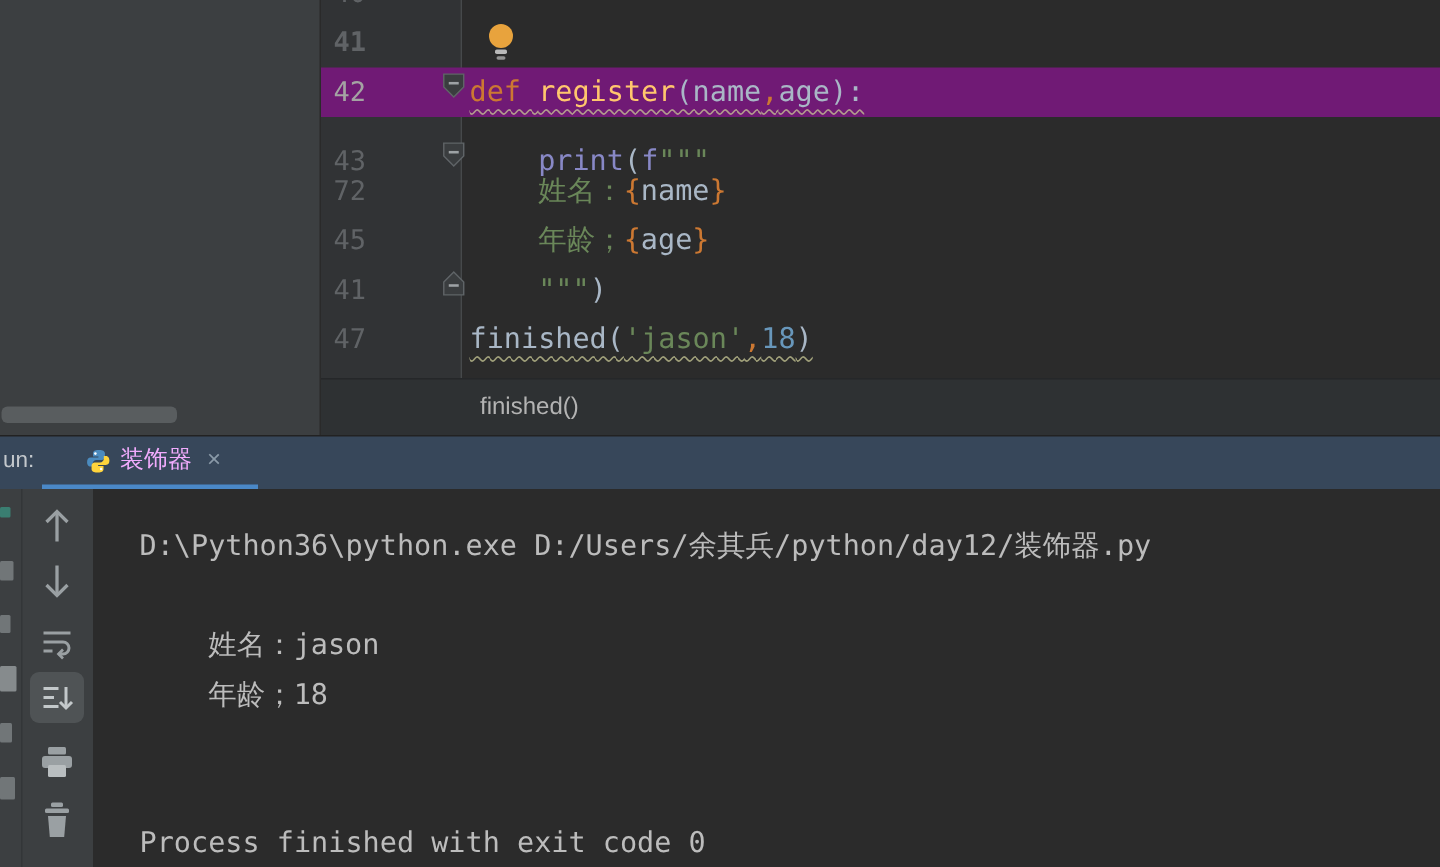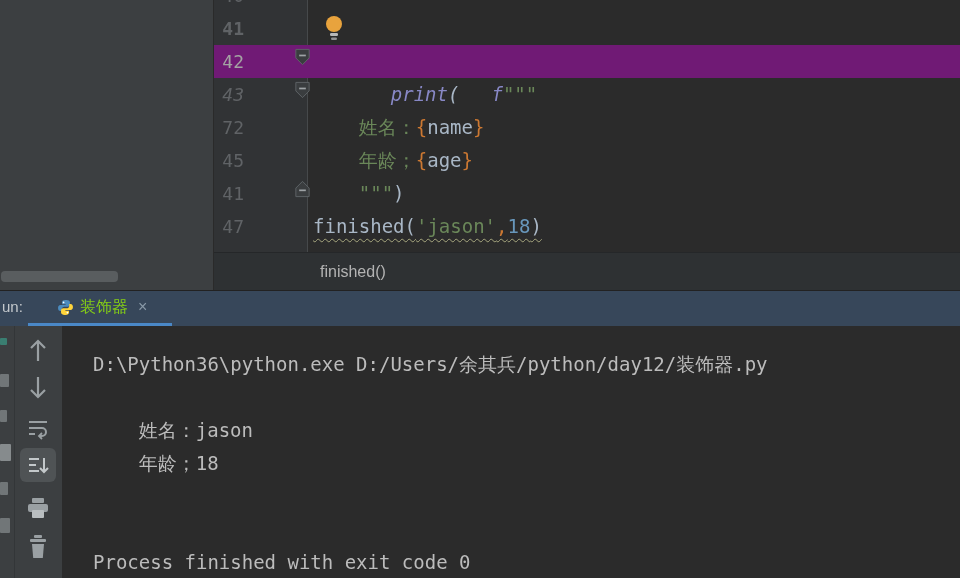--- a/index.html
+++ b/index.html
@@ -18,36 +18,36 @@
   .code-row{position:absolute;left:0;right:0;height:33px;}
   .code-row.hl{background:#701a75;}
   .lnum{position:absolute;left:0;top:0;width:30px;height:33px;line-height:33px;text-align:right;
         font-family:"DejaVu Sans Mono",monospace;font-size:18px;color:#606366;}
   .code-row.hl .lnum{color:#a4a3a3;}
   .code{position:absolute;left:99px;top:0;height:33px;line-height:33px;white-space:pre;
         font-family:"DejaVu Sans Mono",monospace;font-size:19px;color:#a9b7c6;}
   .wavy{text-decoration-line:underline;text-decoration-style:wavy;
         text-decoration-color:rgba(200,200,150,.75);text-decoration-thickness:1px;text-underline-offset:5px;}
   .tk-kw{color:#cc7832;} .tk-fn{color:#ffc66d;} .tk-txt{color:#a9b7c6;}
-  .tk-str{color:#6a8759;} .tk-num{color:#6897bb;} .tk-builtin{color:#8888c6;margin-left:32px;}
+  .tk-str{color:#6a8759;} .tk-num{color:#6897bb;} .tk-builtin{color:#8888c6;}
   .fold{position:absolute;left:79px;}
   .bulb{position:absolute;left:110px;top:2px;}
 
   .breadcrumb-bar{position:absolute;left:0;top:252px;right:0;height:38px;background:#2e3133;
                   border-top:1px solid #252729;}
   .breadcrumb-fn{position:absolute;left:106px;top:0;height:38px;line-height:38px;
                  color:#b3b3b3;font-size:16px;}
 
   
   .run-header{position:absolute;left:0;top:290px;right:0;height:36px;background:#37475a;
               border-top:1px solid #222;}
   .run-label{position:absolute;left:2px;top:0;height:32px;line-height:32px;color:#c3c8cc;font-size:15px;}
   .run-tab{position:absolute;left:28px;top:0;height:32px;width:144px;}
   .run-tab .pyicon{position:absolute;left:29px;top:8px;}
-  .tab-label{position:absolute;left:52px;top:0;height:35px;line-height:32px;color:#84cc16;font-size:16px;}
+  .tab-label{position:absolute;left:52px;top:0;height:35px;line-height:32px;color:#f0abfc;font-size:16px;}
   .tab-close{position:absolute;left:110px;top:0;height:32px;line-height:32px;color:#8a9aa8;font-size:16px;}
   .tab-underline{position:absolute;left:28px;bottom:0;width:144px;height:4px;background:#4a88c7;}
 
   
   .console{position:absolute;left:0;top:326px;right:0;bottom:0;background:#2b2b2b;}
   .console-toolbar{position:absolute;left:0;top:0;width:62px;bottom:0;background:#3c3f41;}
   .toolbar-divider{position:absolute;left:14px;top:0;width:1px;bottom:0;background:#333638;}
   .tb-icon{position:absolute;left:26px;}
   .tb-box{position:absolute;left:20px;top:122px;width:36px;height:34px;background:#4f5355;border-radius:6px;}
   .frag{position:absolute;background:#8e9496;opacity:.65;border-radius:1px;}
@@ -80,22 +80,23 @@
               <rect x="6" y="19" width="8" height="3" rx="1.2" fill="#b9b9b9"></rect>
               <rect x="7" y="23.5" width="6" height="2.4" rx="1.2" fill="#939393"></rect>
             </svg></span>
         </div>
         <div class="code-row hl" style="top: 45px;">
           <span class="lnum">42</span>
           <span class="fold" style="top: 2px;"><svg width="19" height="20" viewBox="0 0 20 20">
               <path d="M3 2h14v9l-7 7-7-7z" fill="#3a3d3f" stroke="#5f6467"></path>
               <rect x="6.5" y="7.5" width="7" height="1.8" fill="#9da2a5"></rect>
             </svg></span>
-        </div>
-        <div class="code-row" style="top: 78px; font-style: italic;">
+          <span class="code wavy"><span class="tk-kw">def </span><span class="tk-fn">register</span><span class="tk-txt">(name</span><span class="tk-kw">,</span><span class="tk-txt">age):</span></span>
+        </div>
+        <div class="code-row" style="top: 91px;">
           <span class="lnum">43</span>
           <span class="fold" style="top: 2px;"><svg width="19" height="20" viewBox="0 0 20 20">
               <path d="M3 2h14v9l-7 7-7-7z" fill="#3a3d3f" stroke="#5f6467"></path>
               <rect x="6.5" y="7.5" width="7" height="1.8" fill="#9da2a5"></rect>
             </svg></span>
           <span class="code"><span class="tk-txt">    </span><span class="tk-builtin">print</span><span class="tk-txt">(</span><span class="tk-builtin">f</span><span class="tk-str">"""</span></span>
         </div>
         <div class="code-row" style="top: 111px;">
           <span class="lnum">72</span>
           <span class="code"><span class="tk-txt">    </span><span class="tk-str">姓名：</span><span class="tk-kw">{</span><span class="tk-txt">name</span><span class="tk-kw">}</span></span>

